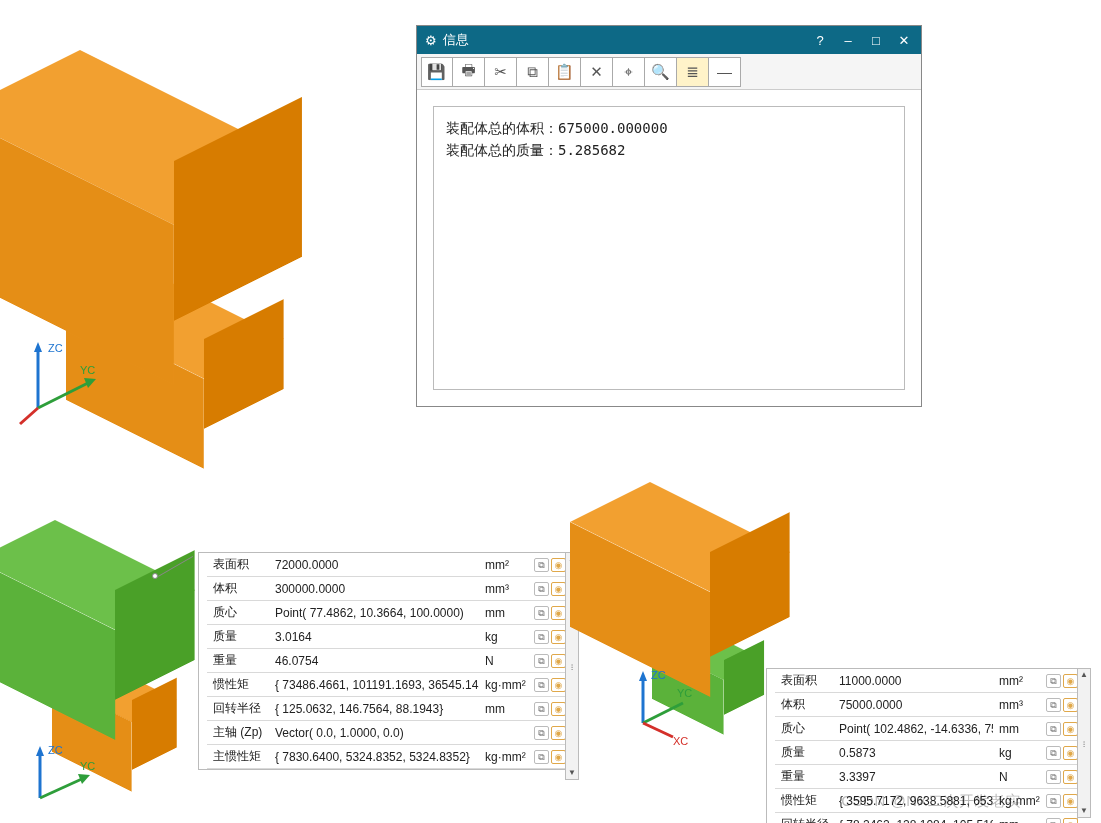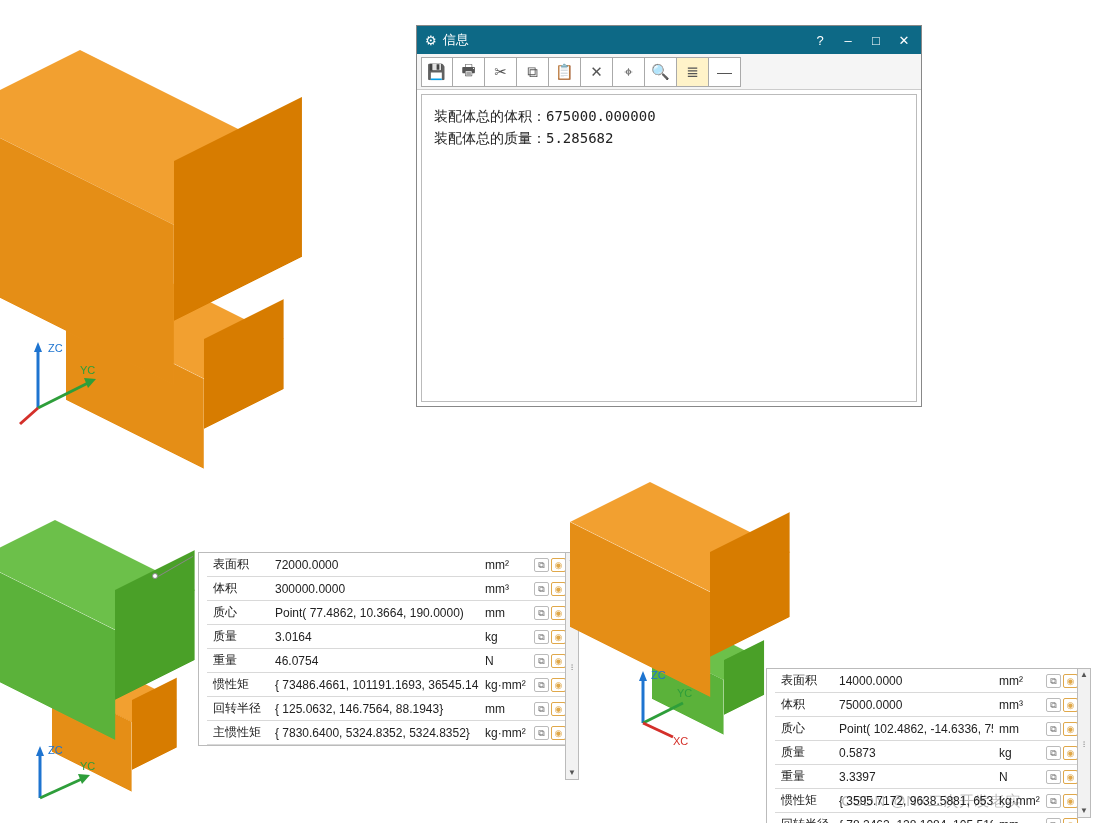--- a/index.html
+++ b/index.html
@@ -79,21 +79,21 @@
     background: #fff;
     display: flex; align-items: center; justify-content: center;
     font-size: 15px;
     color: #555;
     cursor: pointer;
   }
   .tool-btn + .tool-btn { border-left: none; }
   .tool-btn.active { background: #fff3c9; }
   .info-body {
     flex: 1;
-    margin: 4px;
+    margin: 16px;
     border: 1px solid #bbb;
     padding: 10px 12px;
     font-family: "Consolas","SimSun",monospace;
     font-size: 14px;
     line-height: 1.6;
     color: #222;
     background: #fff;
     overflow: auto;
   }
 
@@ -267,21 +267,21 @@
           <td class="icons"><span class="mini-icn">⧉</span><span class="mini-icn eye">◉</span></td>
         </tr>
         <tr>
           <td class="label">体积</td>
           <td>300000.0000</td>
           <td class="unit">mm³</td>
           <td class="icons"><span class="mini-icn">⧉</span><span class="mini-icn eye">◉</span></td>
         </tr>
         <tr>
           <td class="label">质心</td>
-          <td>Point( 77.4862, 10.3664, 190.0000)</td>
+          <td>Point( 77.4862, 10.3664, 100.0000)</td>
           <td class="unit">mm</td>
           <td class="icons"><span class="mini-icn">⧉</span><span class="mini-icn eye">◉</span></td>
         </tr>
         <tr>
           <td class="label">质量</td>
           <td>3.0164</td>
           <td class="unit">kg</td>
           <td class="icons"><span class="mini-icn">⧉</span><span class="mini-icn eye">◉</span></td>
         </tr>
         <tr>
@@ -293,20 +293,26 @@
         <tr>
           <td class="label">惯性矩</td>
           <td>{ 73486.4661, 101191.1693, 36545.1459}</td>
           <td class="unit">kg·mm²</td>
           <td class="icons"><span class="mini-icn">⧉</span><span class="mini-icn eye">◉</span></td>
         </tr>
         <tr>
           <td class="label">回转半径</td>
           <td>{ 125.0632, 146.7564, 88.1943}</td>
           <td class="unit">mm</td>
+          <td class="icons"><span class="mini-icn">⧉</span><span class="mini-icn eye">◉</span></td>
+        </tr>
+        <tr>
+          <td class="label">主轴 (Zp)</td>
+          <td>Vector( 0.0, 1.0000, 0.0)</td>
+          <td class="unit"></td>
           <td class="icons"><span class="mini-icn">⧉</span><span class="mini-icn eye">◉</span></td>
         </tr>
         <tr>
           <td class="label">主惯性矩</td>
           <td>{ 7830.6400, 5324.8352, 5324.8352}</td>
           <td class="unit">kg·mm²</td>
           <td class="icons"><span class="mini-icn">⧉</span><span class="mini-icn eye">◉</span></td>
         </tr>
       </tbody>
   </table>
@@ -347,21 +353,21 @@
   <table class="prop-table">
     <colgroup>
         <col style="width:58px">
         <col>
         <col style="width:50px">
         <col style="width:42px">
       </colgroup>
     <tbody id="propRightBody">
         <tr>
           <td class="label">表面积</td>
-          <td>14000.0000</td>
+          <td>11000.0000</td>
           <td class="unit">mm²</td>
           <td class="icons"><span class="mini-icn">⧉</span><span class="mini-icn eye">◉</span></td>
         </tr>
         <tr>
           <td class="label">体积</td>
           <td>75000.0000</td>
           <td class="unit">mm³</td>
           <td class="icons"><span class="mini-icn">⧉</span><span class="mini-icn eye">◉</span></td>
         </tr>
         <tr>

